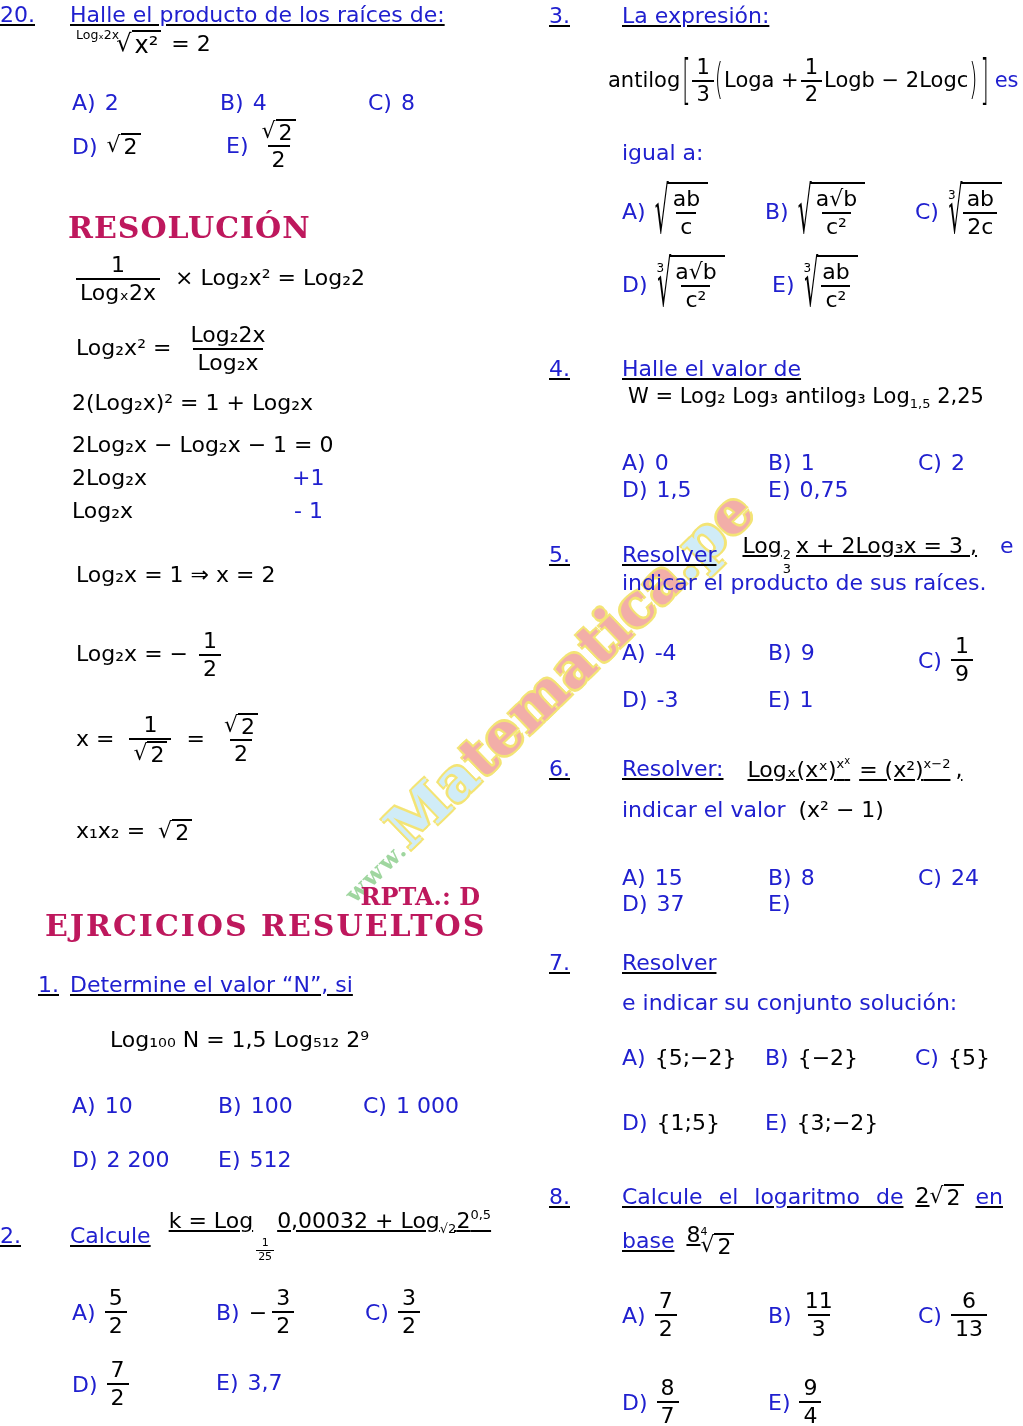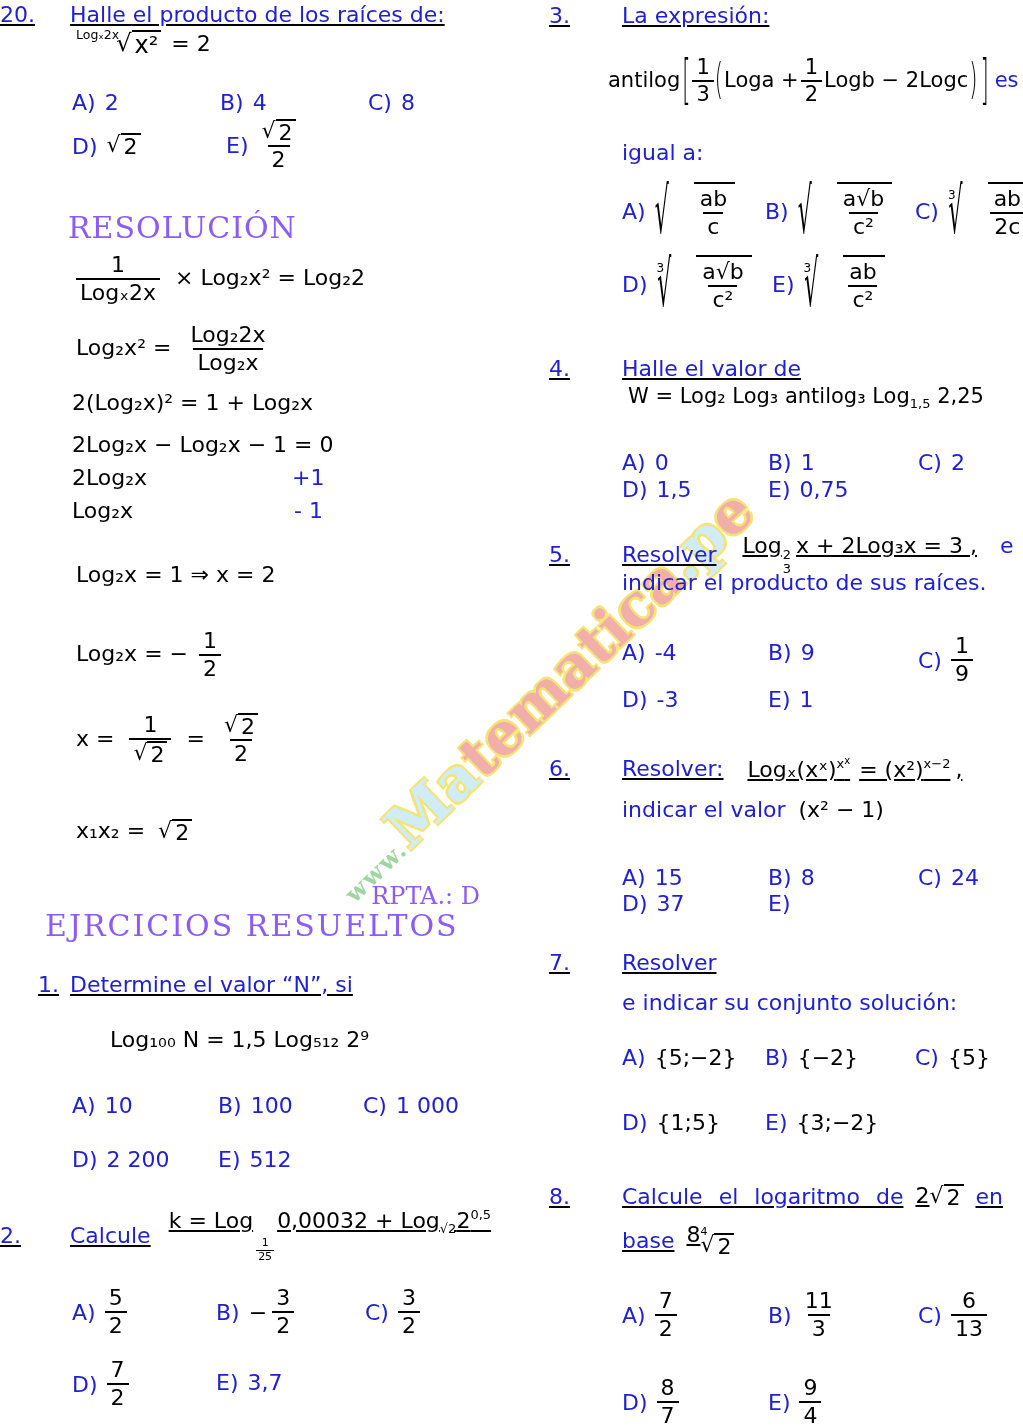--- a/index.html
+++ b/index.html
@@ -4,40 +4,40 @@
 <style>
   *{box-sizing:border-box;margin:0;padding:0;}
   html,body{width:1023px;height:1426px;background:#fff;overflow:hidden;}
   body{position:relative;font-family:"DejaVu Sans",sans-serif;font-size:22px;}
   .abs{position:absolute;z-index:1;}
   .row{display:flex;align-items:center;text-decoration:underline;}
   .t{color:#2020cf;}
   .k{color:#000;}
   .pnum{flex:0 0 auto;display:inline-block;}
   .opt{display:inline-flex;align-items:center;gap:9px;}
-  .stencil{font-family:"DejaVu Serif",serif;font-weight:400;color:#8b5cf6;z-index:1;position:absolute;}
+  .stencil{font-family:"DejaVu Serif",serif;font-weight:700;color:#be185d;z-index:1;position:absolute;}
   
   .frac{display:inline-flex;flex-direction:column;align-items:center;text-align:center;vertical-align:middle;line-height:1.2;}
   .frac>span{padding:0 4px;display:block;}
   .frac>.den{border-top:2px solid currentColor;}
   
   .sb{font-size:13px;vertical-align:-5px;}
   .sp{font-size:13px;vertical-align:9px;}
   .sp2{font-size:13px;vertical-align:9px;}
   .sp3{font-size:10px;vertical-align:4px;}
   .ss{display:inline-flex;flex-direction:column;align-items:center;font-size:13px;line-height:1.05;vertical-align:-6px;margin:0 1px;}
   .subfrac{display:inline-flex;flex-direction:column;align-items:center;font-size:11px;line-height:1.15;vertical-align:-18px;margin:0 3px;}
   .subfrac>.den{border-top:1px solid currentColor;padding:0 2px;}
   
   .rad-s{display:inline-flex;align-items:flex-start;line-height:1.1;}
   .rad-s .rsq{line-height:1.1;}
   .rad-s .rbody{border-top:2px solid currentColor;padding:0 3px;}
   .rad-t{display:inline-flex;align-items:center;}
   .rad-t .rsq{display:inline-block;transform:scaleY(2.9);transform-origin:50% 50%;margin-right:-2px;font-weight:400;}
-  .rbody-f{border-top:2px solid currentColor;padding:2px 4px 0 2px;display:inline-block;margin-left:27px;}
+  .rbody-f{border-top:2px solid currentColor;padding:2px 4px 0 2px;display:inline-block;}
   .ridx3{font-size:12px;margin-right:-7px;position:relative;top:-16px;z-index:2;}
   .ridx3:empty{margin:0;}
   .ridx4{font-size:11px;margin-right:-7px;position:relative;top:-7px;z-index:2;}
   .ridx-big{font-size:12.5px;position:relative;top:-12px;margin-right:-3px;}
   .br{display:inline-block;transform:scaleY(2.55);margin:0 2px;font-weight:300;}
   .par{display:inline-block;transform:scaleY(2.05);margin:0 1px;font-weight:300;}
   .ws{word-spacing:9px;}
   
   .wm{position:absolute;left:265px;top:668px;width:540px;transform:rotate(-44deg);white-space:nowrap;font-family:"DejaVu Serif",serif;font-weight:bold;z-index:0;opacity:.85;}
   .w1{font-size:24px;color:#8fcf8f;letter-spacing:2px;}

